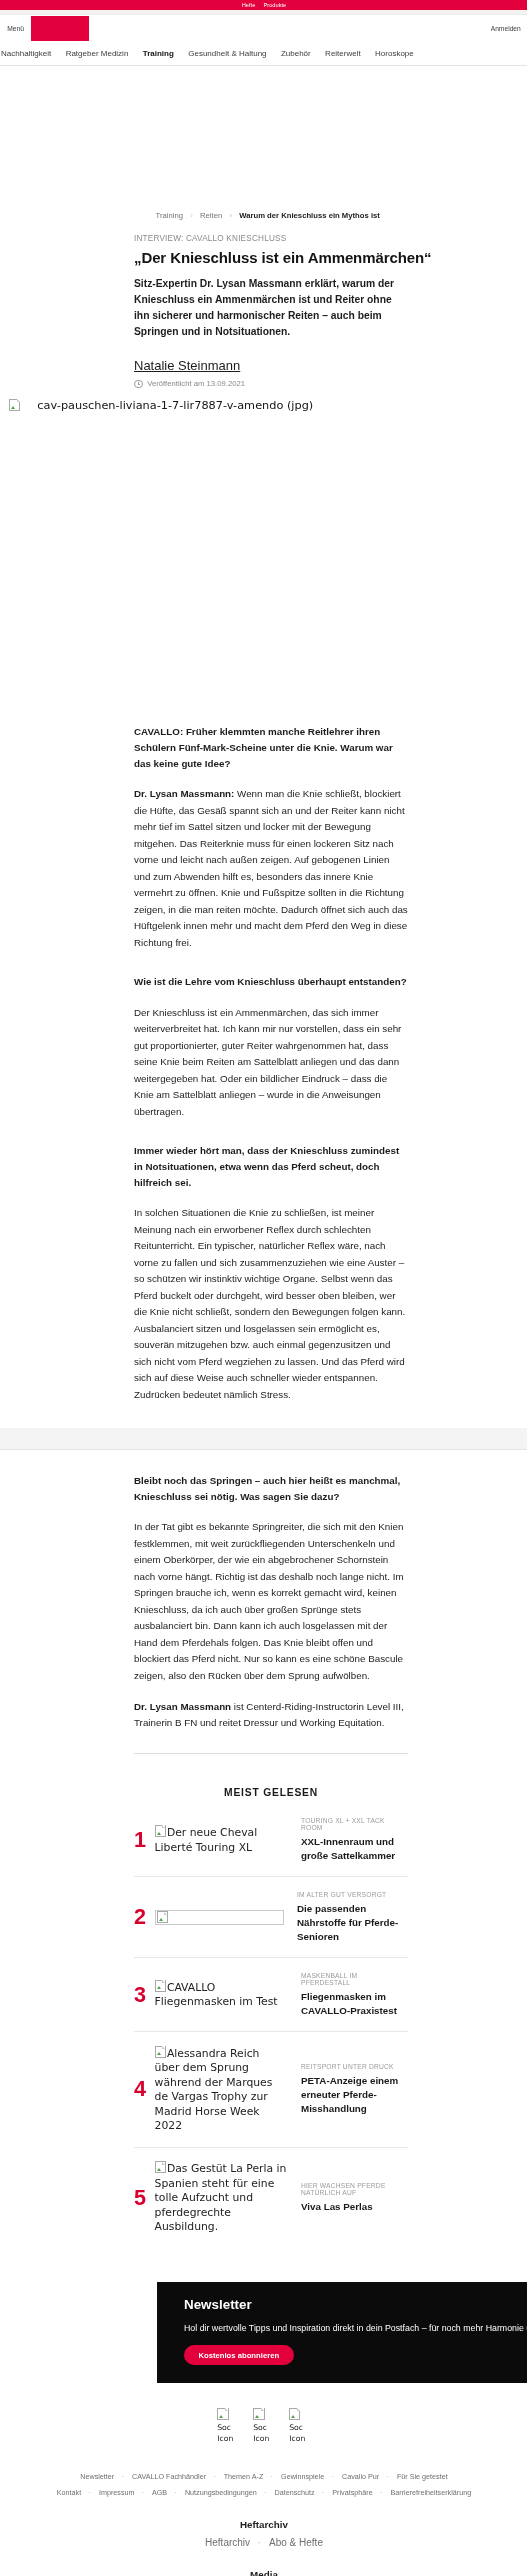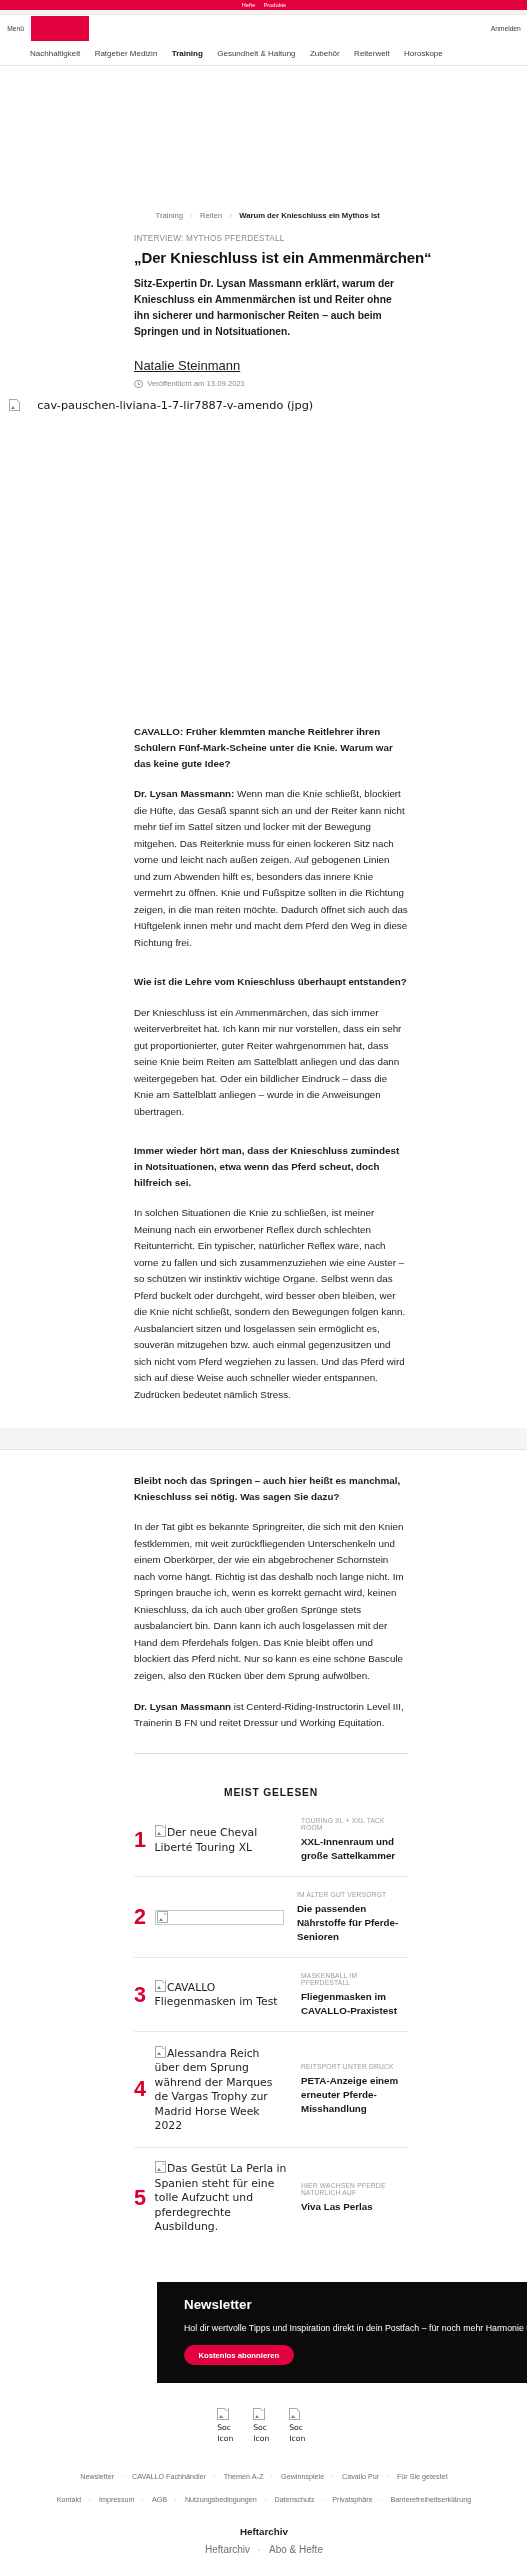--- a/index.html
+++ b/index.html
@@ -11,21 +11,21 @@
   .topbar .tlink{color:#fff;font-size:5.7px;cursor:pointer;}
   .gapbar{height:4.1px;background:#f3f3f3;border-bottom:0.5px solid #ececec;}
 
   
   .header{height:26px;display:flex;align-items:center;padding:0 7.2px;position:relative;background:#fff;}
   .menu-label{font-size:6.7px;color:#3c3c3c;cursor:pointer;}
   .logo{position:absolute;left:31px;top:0.5px;width:58px;height:25px;background:#e2013c;}
   .login{margin-left:auto;font-size:6.7px;color:#3c3c3c;cursor:pointer;}
 
   
-  .nav{display:flex;gap:14.4px;align-items:center;height:24px;padding-left:30px;border-bottom:0.5px solid #e3e3e3;font-size:8px;color:#3c3c3c;background:#fff;}
+  .nav{display:flex;gap:14.4px;align-items:center;height:24px;padding-left:1px;border-bottom:0.5px solid #e3e3e3;font-size:8px;color:#3c3c3c;background:#fff;}
   .nav .navitem{cursor:pointer;white-space:nowrap;}
   .nav .navitem.active{font-weight:bold;color:#141414;}
 
   
   .content{width:274px;margin-left:134px;}
   .breadcrumb{margin-top:145px;margin-left:21.6px;font-size:7.7px;color:#757575;display:flex;align-items:center;}
   .crumb{cursor:pointer;}
   .crumb + .crumb::before{content:"›";color:#cccccc;margin:0 7.2px;}
   .crumb.current{color:#1d1d1b;font-weight:bold;cursor:default;}
   .kicker{margin-top:13.4px;font-size:8.2px;color:#8a8a8a;letter-spacing:0.2px;}
@@ -68,21 +68,21 @@
   .newsletter{margin:34px 0 0 23px;width:504px;background:#0b0b0b;color:#fff;padding:15.5px 0 17.5px 27px;box-sizing:border-box;position:relative;}
   .nl-title{font-size:13.4px;font-weight:bold;}
   .nl-text{margin-top:10.3px;font-size:8.8px;}
   .nl-btn{margin-top:12.4px;display:inline-block;background:#e2013c;color:#fff;font-size:7.7px;font-weight:bold;padding:5.7px 14.4px;border-radius:13.4px;border:none;cursor:pointer;font-family:"Liberation Sans",sans-serif;}
 
   
   .social{margin-top:25px;display:flex;justify-content:center;gap:14.4px;}
   .soc{width:21.6px;font-family:"DejaVu Sans",sans-serif;font-size:7.7px;line-height:10.3px;color:#222;cursor:pointer;}
   .frow{text-align:center;font-size:7.2px;color:#6f6f6f;padding:0 20.6px;}
   .frow1{margin-top:28px;}
-  .frow2{margin-top:14px;}
+  .frow2{margin-top:7px;}
   .flink{cursor:pointer;white-space:nowrap;}
   .flink:not(:last-child)::after{content:"·";color:#b7b7b7;margin:0 6.2px 0 7.2px;}
   .fsec-title{margin-top:21.6px;text-align:center;font-size:9.8px;font-weight:bold;color:#1d1d1b;}
   .fsec-links{margin-top:7.2px;text-align:center;font-size:10px;color:#6f6f6f;}
   hr.bdiv{border:none;border-top:0.5px solid #d9d9d9;margin:19.6px 5.2px 0;}
 </style>
 </head>
 <body>
 
 <div class="page">
@@ -116,21 +116,21 @@
 </div>
 
   <div class="content">
 
     <div class="breadcrumb">
       <span class="crumb">Training</span>
       <span class="crumb">Reiten</span>
       <span class="crumb current">Warum der Knieschluss ein Mythos ist</span>
     </div>
 
-    <div class="kicker">INTERVIEW: MYTHOS PFERDESTALL</div>
+    <div class="kicker">INTERVIEW: CAVALLO KNIESCHLUSS</div>
     <h1 class="title">„Der Knieschluss ist ein Ammenmärchen“</h1>
     <div class="lead">Sitz-Expertin Dr. Lysan Massmann erklärt, warum der Knieschluss ein Ammenmärchen ist und Reiter ohne ihn sicherer und harmonischer Reiten – auch beim Springen und in Notsituationen.</div>
     <div class="author"><span>Natalie Steinmann</span></div>
     <div class="pub">
       <span class="clock"></span>
       <span>Veröffentlicht am 13.09.2021</span>
     </div>
 
     <div class="hero">
       <span class="bimg"></span>

